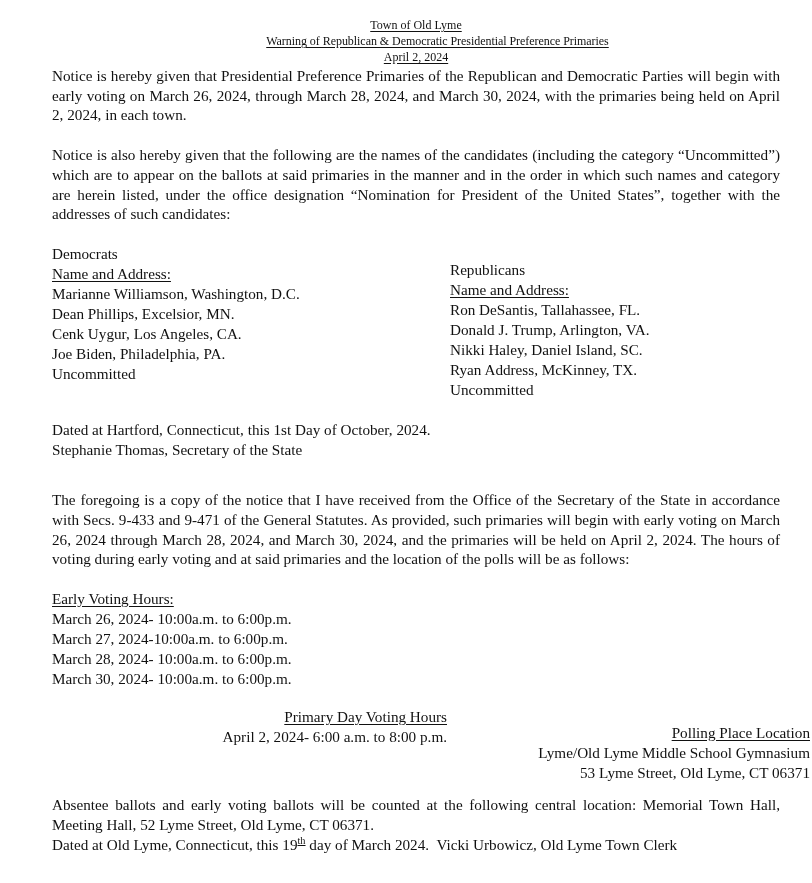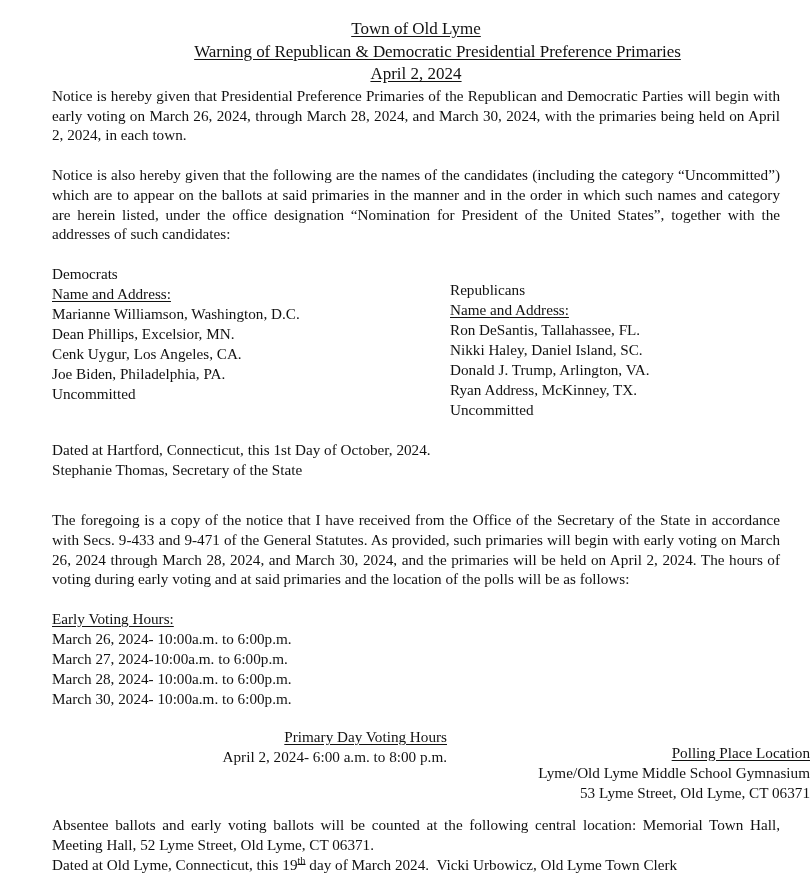--- a/index.html
+++ b/index.html
@@ -23,21 +23,21 @@
     height: 883px;
     box-sizing: border-box;
     padding: 18px 32px 0 52px;
   }
 
   
   .doc-title {
     text-align: center;
     margin: 0;
     font-weight: normal;
-    font-size: 17px;
+    font-size: 12px;
     line-height: 1.33;
   }
   .doc-title span.u {
     text-decoration: underline;
     text-underline-offset: 1.5px;
   }
   .title-line2 span.u { letter-spacing: -0.05px; margin-left: 43px; }
 
   
   p.body {
@@ -125,22 +125,22 @@
       <div class="row-line">Dean Phillips, Excelsior, MN.</div>
       <div class="row-line">Cenk Uygur, Los Angeles, CA.</div>
       <div class="row-line">Joe Biden, Philadelphia, PA.</div>
       <div class="row-line">Uncommitted</div>
     </div>
 
     <div class="col-right">
       <div class="row-line">Republicans</div>
       <div class="row-line heading-u">Name and Address:</div>
       <div class="row-line">Ron DeSantis, Tallahassee, FL.</div>
+      <div class="row-line">Donald J. Trump, Arlington, VA.</div>
       <div class="row-line">Nikki Haley, Daniel Island, SC.</div>
-      <div class="row-line">Donald J. Trump, Arlington, VA.</div>
       <div class="row-line">Ryan Address, McKinney, TX.</div>
       <div class="row-line">Uncommitted</div>
     </div>
 
   </div>
 
   <div class="gap-xl"></div>
 
   <div class="row-line">Dated at Hartford, Connecticut, this 1st Day of October, 2024.</div>
   <div class="row-line">Stephanie Thomas, Secretary of the State</div>

